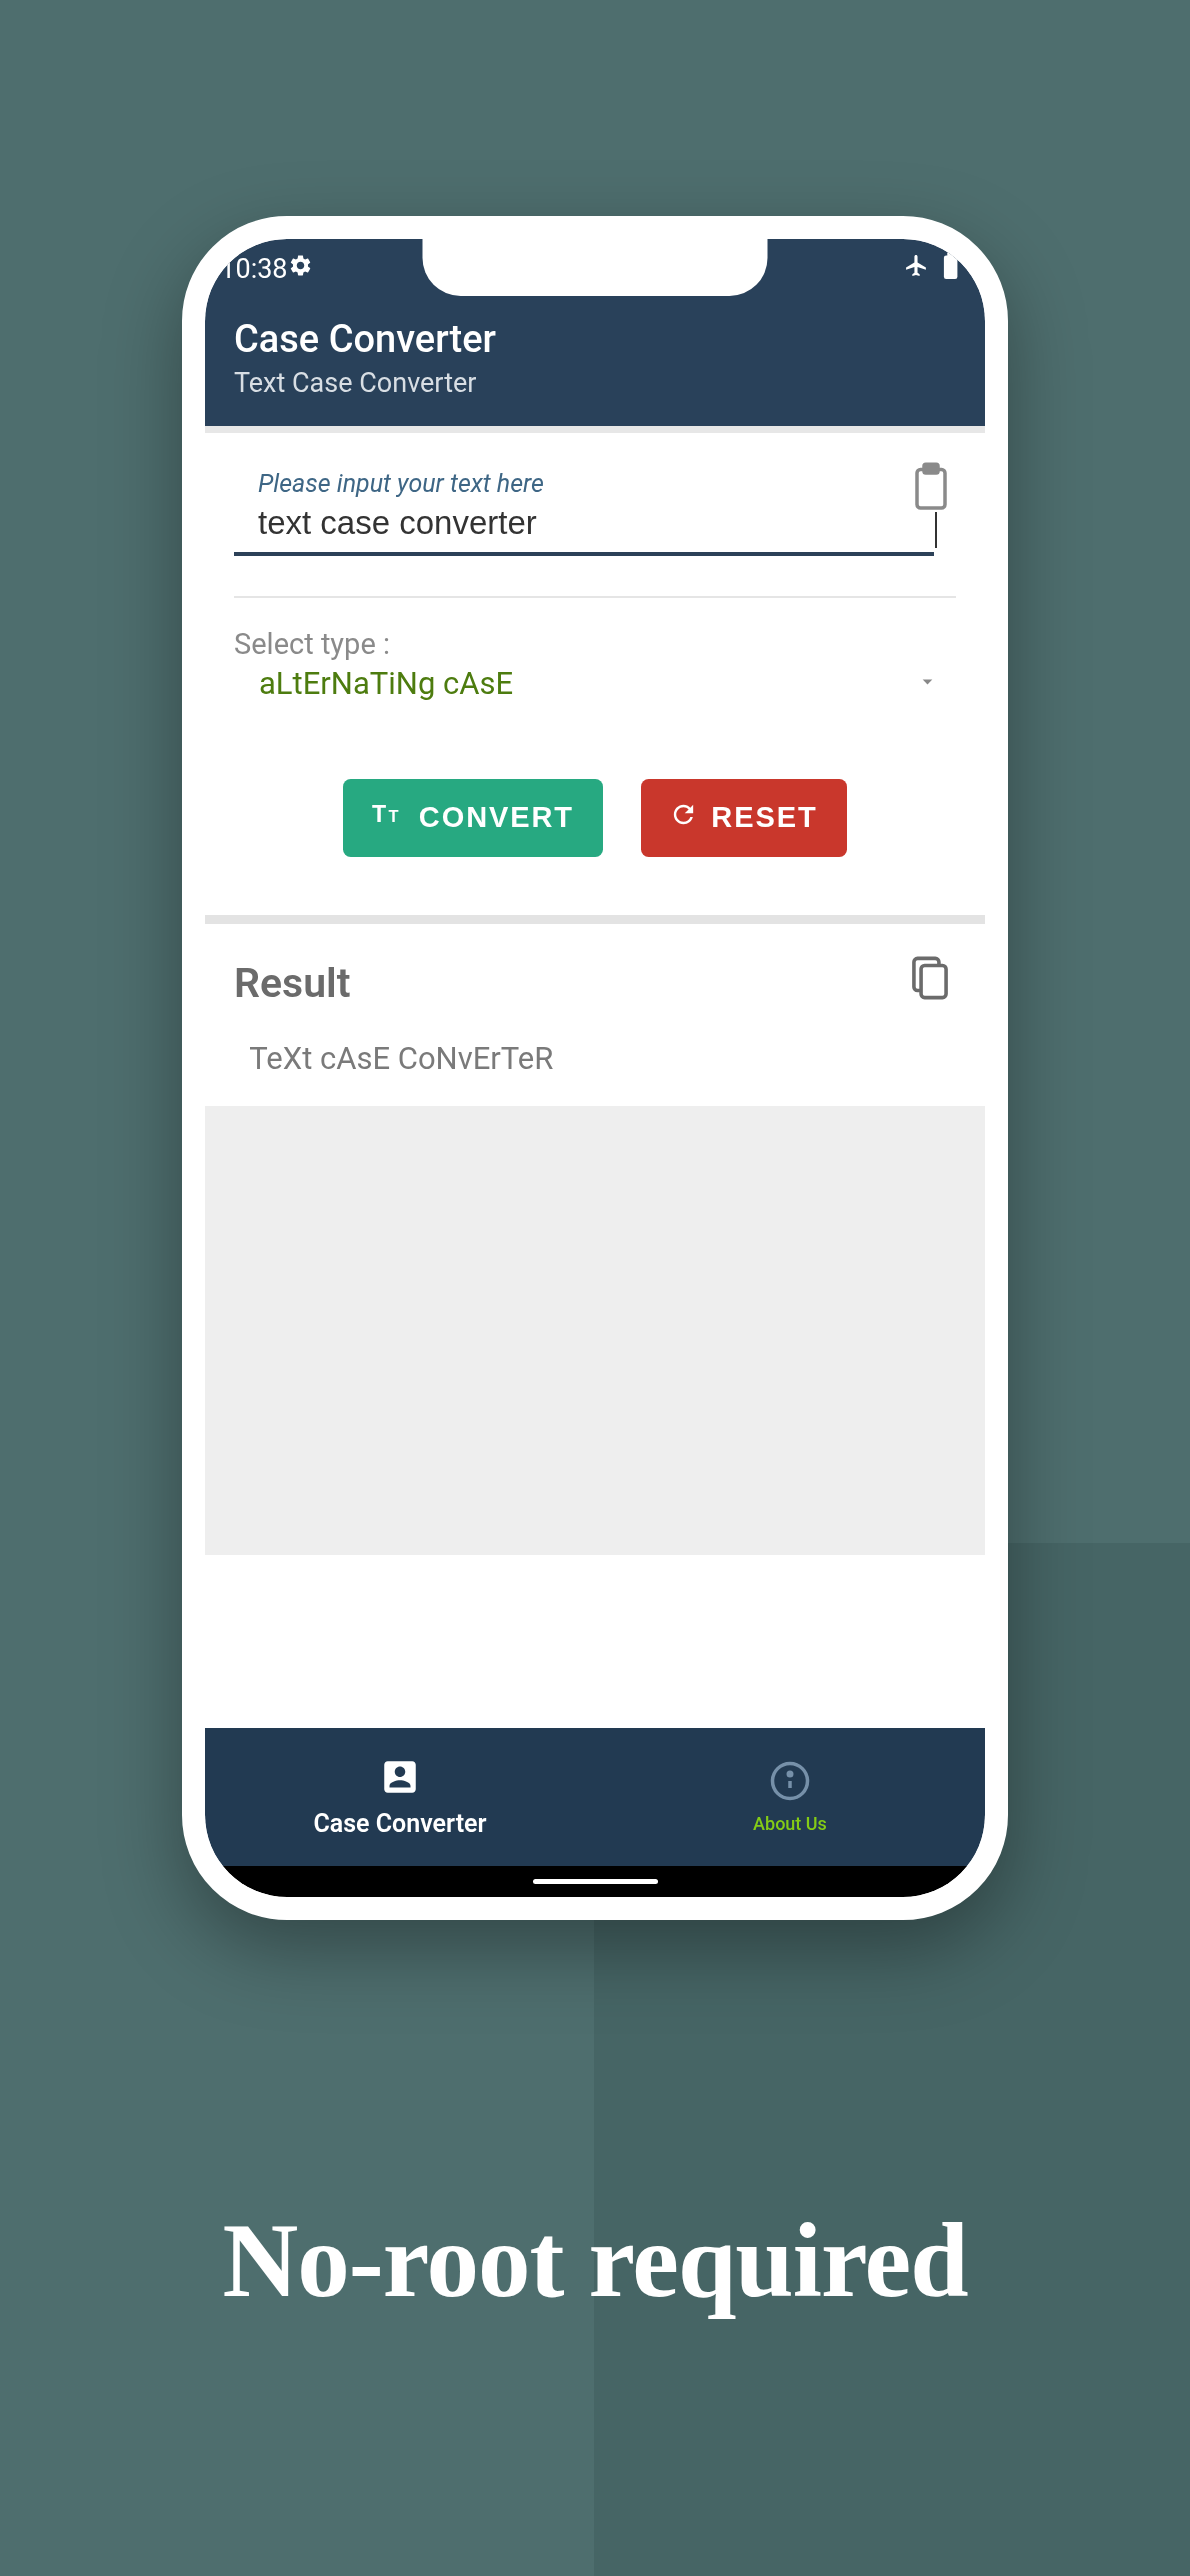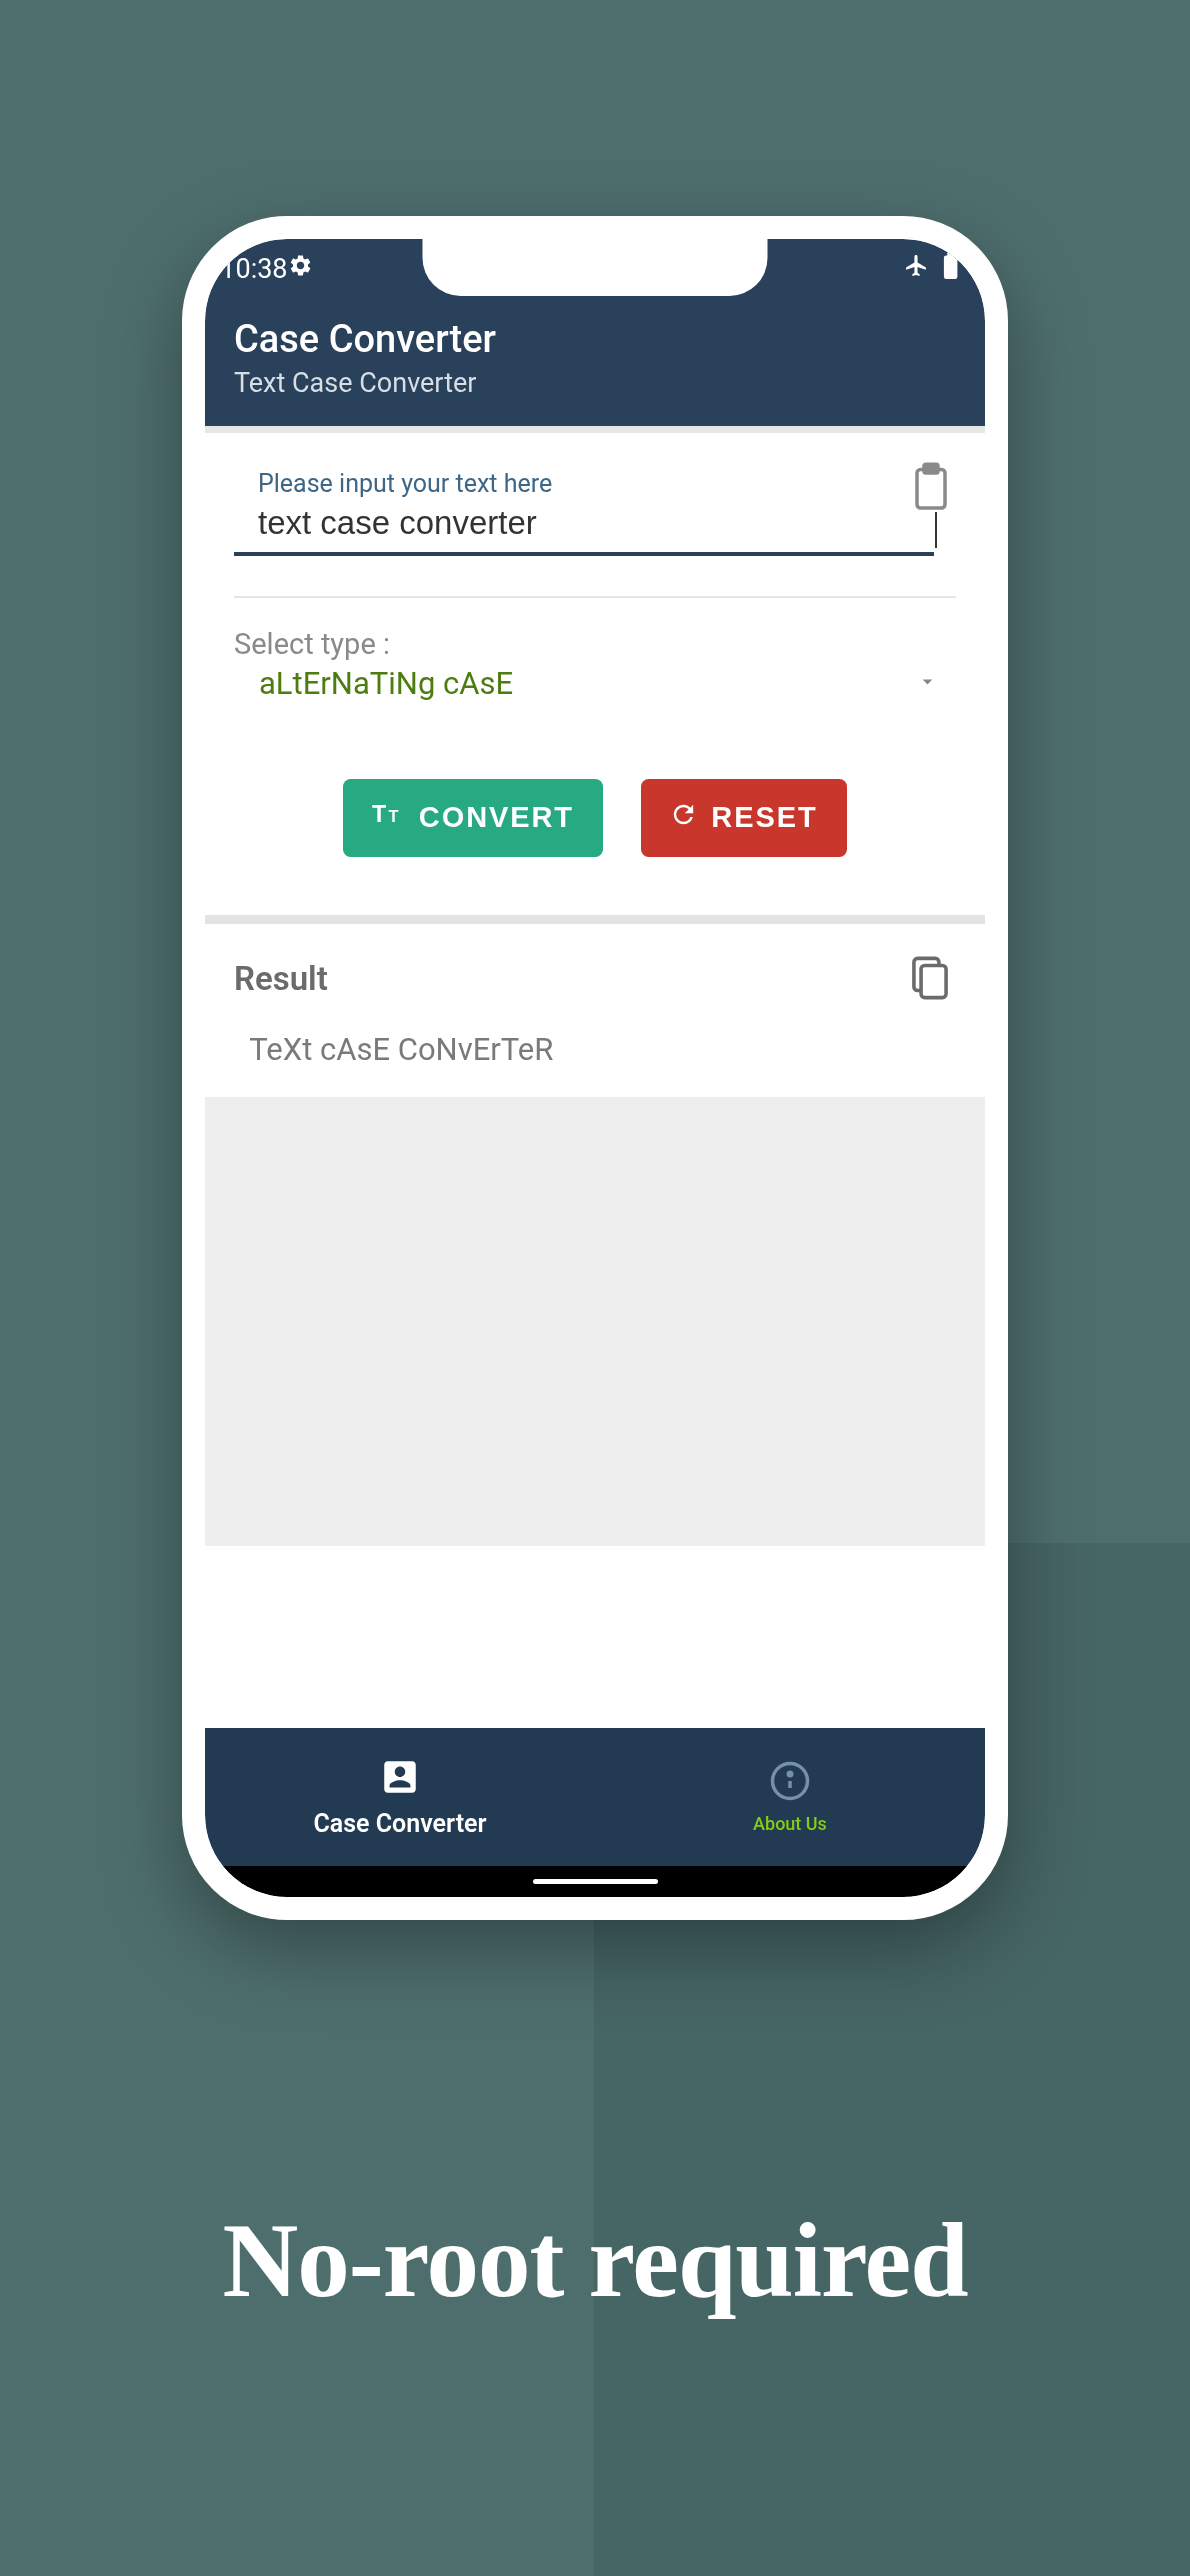--- a/index.html
+++ b/index.html
@@ -116,20 +116,21 @@
       position: absolute;
       right: 33px;
       top: 29px;
     }
 
     .input-label {
       color: #3e6685;
       font-size: 25px;
       margin-bottom: 1.9px;
       padding-left: 24px;
+      font-style: italic;
     }
 
     .text-input {
       width: 700px;
       border: none;
       border-bottom: 4.8px solid #2c4158;
       font-size: 33px;
       padding: 3.8px 0 9.6px 24px;
       outline: none;
       color: #333;
@@ -202,21 +203,21 @@
       background: #e3e3e3;
     }
 
     .result-section {
       padding: 35px 29px 19px 29px;
       position: relative;
     }
 
     .result-label {
       color: #6b6b6b;
-      font-size: 33px;
+      font-size: 41px;
       font-weight: 600;
     }
 
     .copy-icon {
       position: absolute;
       right: 33px;
       top: 29px;
     }
 
     .result-text {

